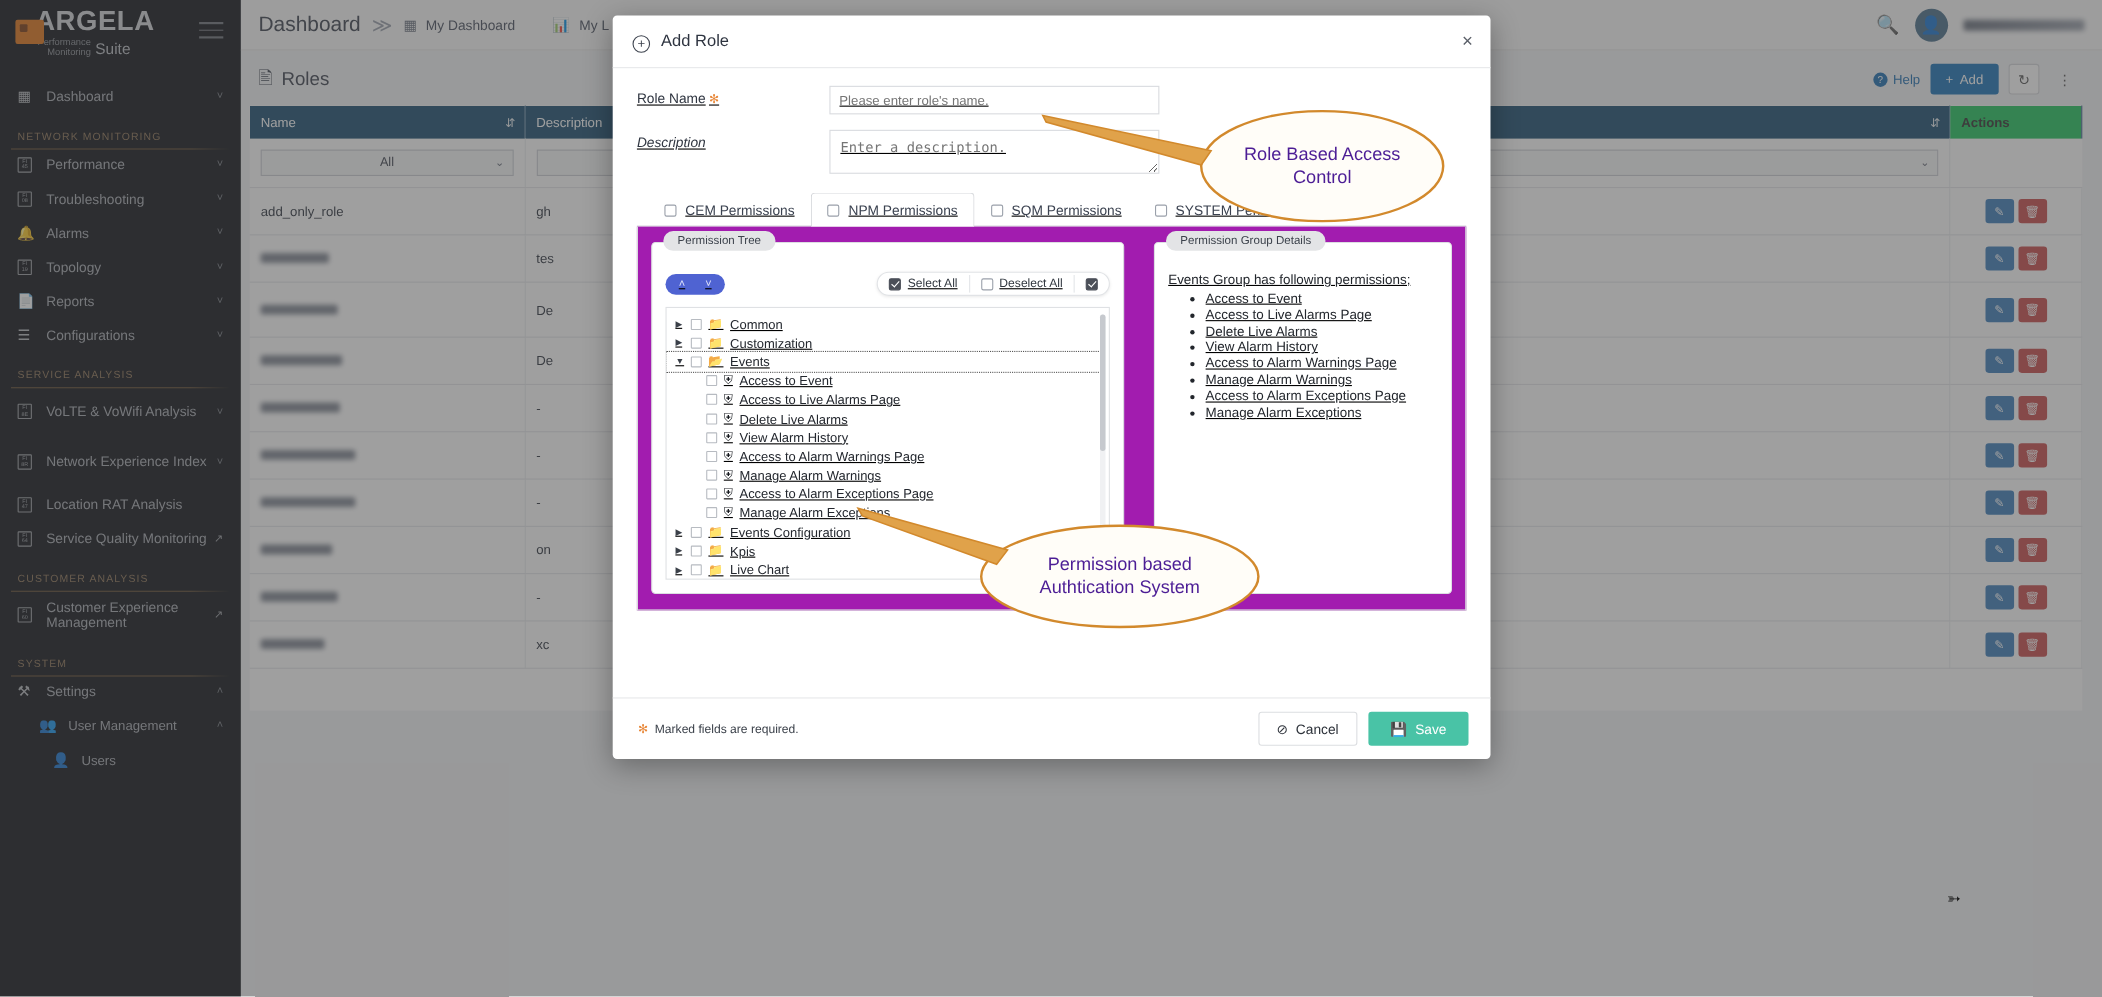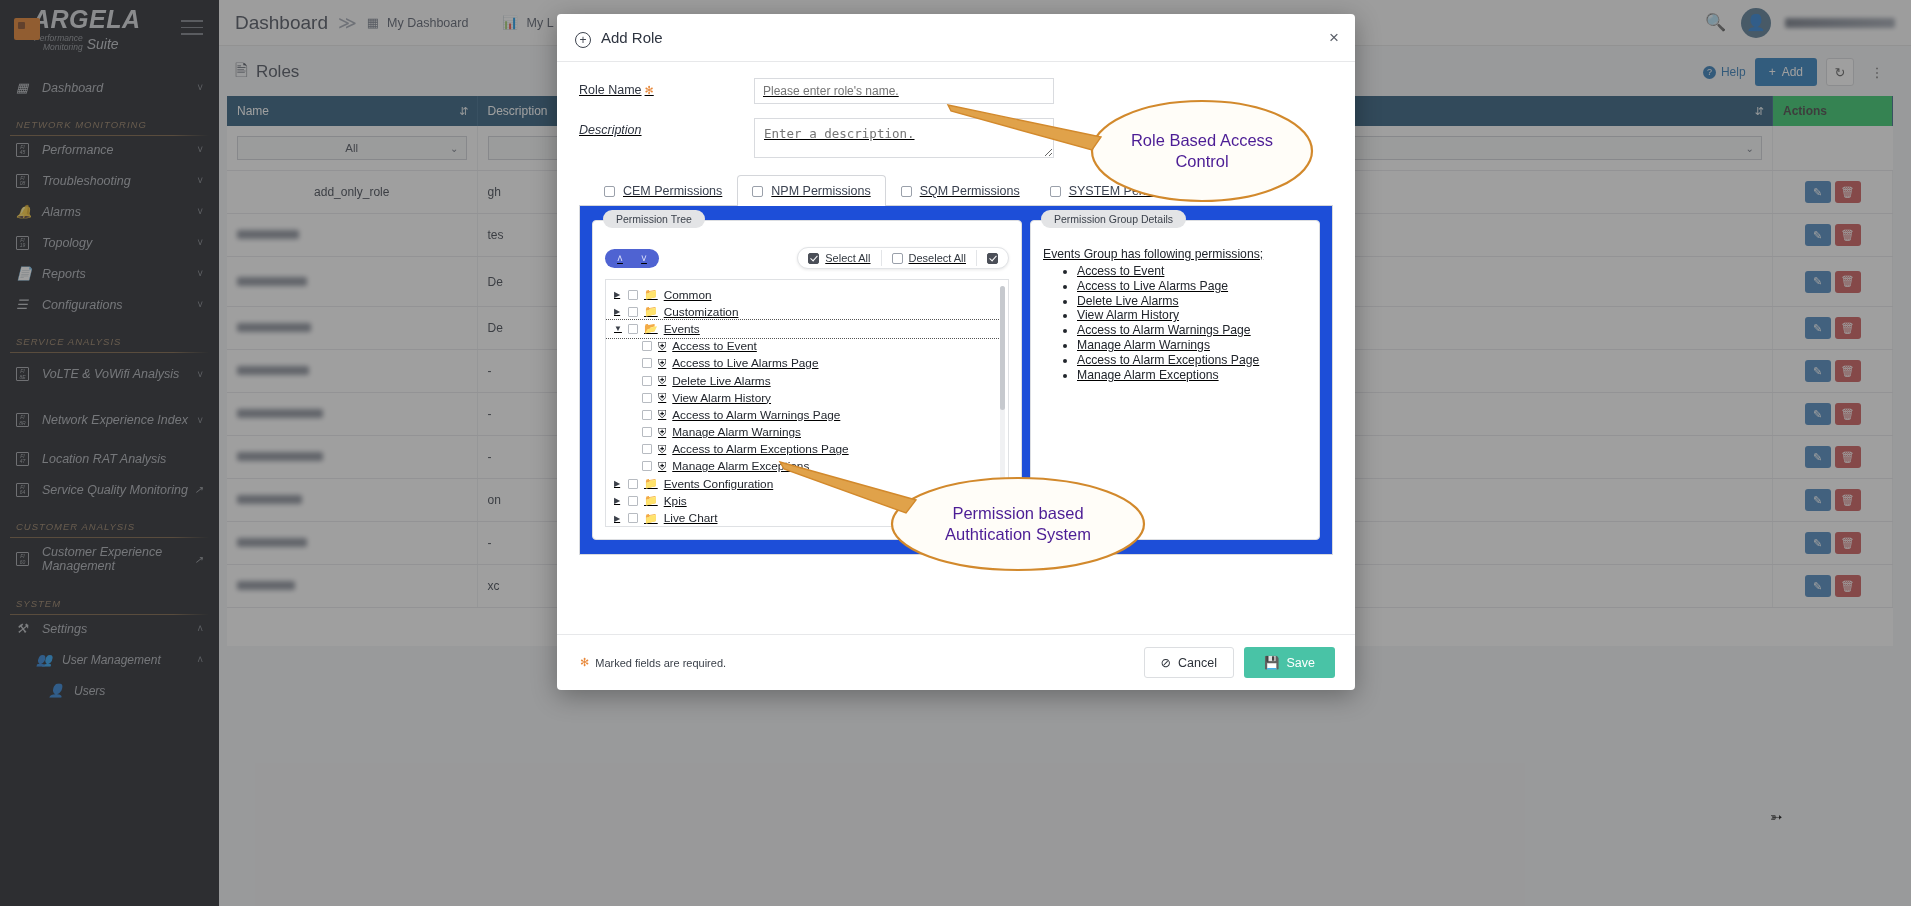--- a/index.html
+++ b/index.html
@@ -12,21 +12,21 @@
   }
   #app { position: relative; width: 1911px; height: 906px; }
 
   
   .bg-layer { position: absolute; inset: 0; }
   .dim { position: absolute; inset: 0; background: rgba(70,70,70,0.52); z-index: 40; pointer-events: none; }
 
   
   .sidebar {
     position: absolute; left: 0; top: 0; width: 219px; height: 906px;
-    background: #11141a; color: #b9bcc2; overflow: hidden; font-style: italic;
+    background: #11141a; color: #b9bcc2; overflow: hidden;
   }
   .brand { height: 58px; display: flex; align-items: center; padding: 0 14px; position: relative; }
   .brand-mark { width: 26px; height: 22px; background: #e2761b; border-radius: 2px; position: relative; margin-right: 2px; }
   .brand-mark:after { content:""; position:absolute; left:4px; top:4px; width:7px; height:7px; background:#7d3c12; border-radius:1px; }
   .brand-text { display: flex; flex-direction: column; line-height: 1; }
   .brand-name { font-size: 25px; font-weight: bold; letter-spacing: .5px; color: #d4d6da; margin-left:-10px; }
   .brand-sub { font-size: 8.5px; color: #8a8d94; margin-top: 2px; display:flex; align-items:flex-end; margin-left:-8px;}
   .brand-sub b { font-weight: normal; display:block; text-align:right; }
   .brand-suite { font-size: 14px; color:#b9bcc2; margin-left:4px; }
   .hamburger { position: absolute; right: 16px; top: 20px; width: 22px; }
@@ -141,21 +141,21 @@
   .cbx {
     width: 11px; height: 11px; border:1px solid #9aa0aa; background:#fff; border-radius:2px;
     display:inline-block; position:relative; flex: none;
   }
   .cbx.checked { background:#4b4f58; border-color:#4b4f58; }
   .cbx.checked:after {
     content:""; position:absolute; left:3px; top:0.5px; width:3px; height:6px;
     border:solid #fff; border-width:0 1.6px 1.6px 0; transform: rotate(42deg);
   }
 
-  .panes { display:flex; gap: 8px; border:1px solid #d8dade; border-top:none; padding: 14px 12px 14px 12px; background:#1d4ed8; }
+  .panes { display:flex; gap: 27px; border:1px solid #d8dade; border-top:none; padding: 14px 12px 14px 12px; background:#a21caf; }
   .fieldset { position: relative; border:1px solid #dcdee2; border-radius:4px; padding: 26px 12px 12px 12px; background:#fff; }
   .legend {
     position:absolute; top: -11px; left: 10px; background:#e3e4e6; border-radius: 10px;
     font-size: 10.5px; color:#3c424c; padding: 3px 13px;
   }
   .pane-left { width: 430px; }
   .pane-right { flex: 1; }
 
   .tree-toolbar { display:flex; align-items:center; margin-bottom: 10px; }
   .arrow-pill {
@@ -418,21 +418,21 @@
                 <div class="filter-sel">
                   <span>All</span>
                   <span class="cv">⌄</span>
                 </div>
               </td>
               <td style="border-right:none"></td>
             </tr>
           </thead>
           <tbody id="roles-body">
               <tr>
-                <td style="height: 32px; text-align: center;">add_only_role</td>
+                <td style="height: 32px;">add_only_role</td>
                 <td>gh</td>
                 <td style="overflow: hidden; white-space: nowrap;">Access to Live Charts Page,Configure Live Chart Settings)</td>
                 <td class="act-cell"><span class="act-btn act-edit">✎</span><span class="act-btn act-del">🗑</span></td>
               </tr>
               <tr>
                 <td style="height: 32px;"><span class="blurtext" style="width: 62px;"></span></td>
                 <td>tes</td>
                 <td style="overflow: hidden; white-space: nowrap;"></td>
                 <td class="act-cell"><span class="act-btn act-edit">✎</span><span class="act-btn act-del">🗑</span></td>
               </tr>

